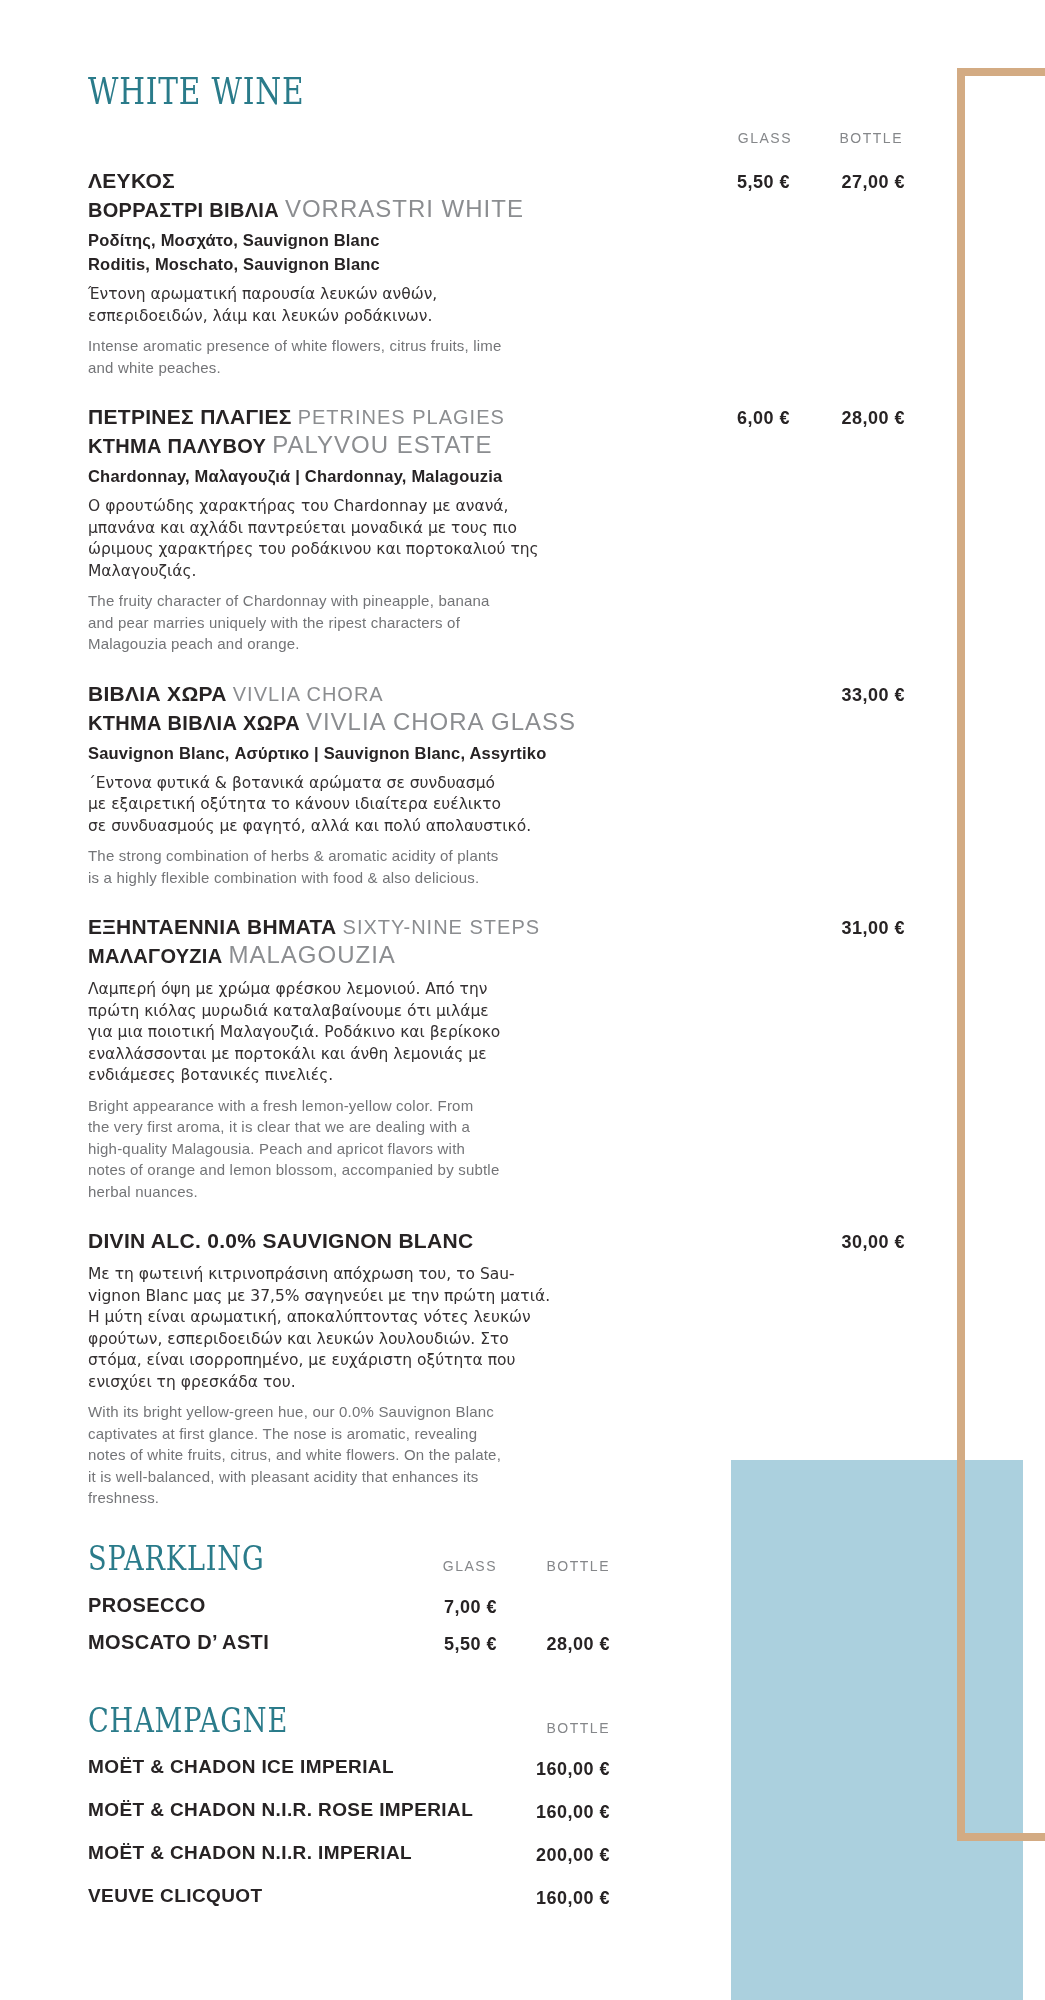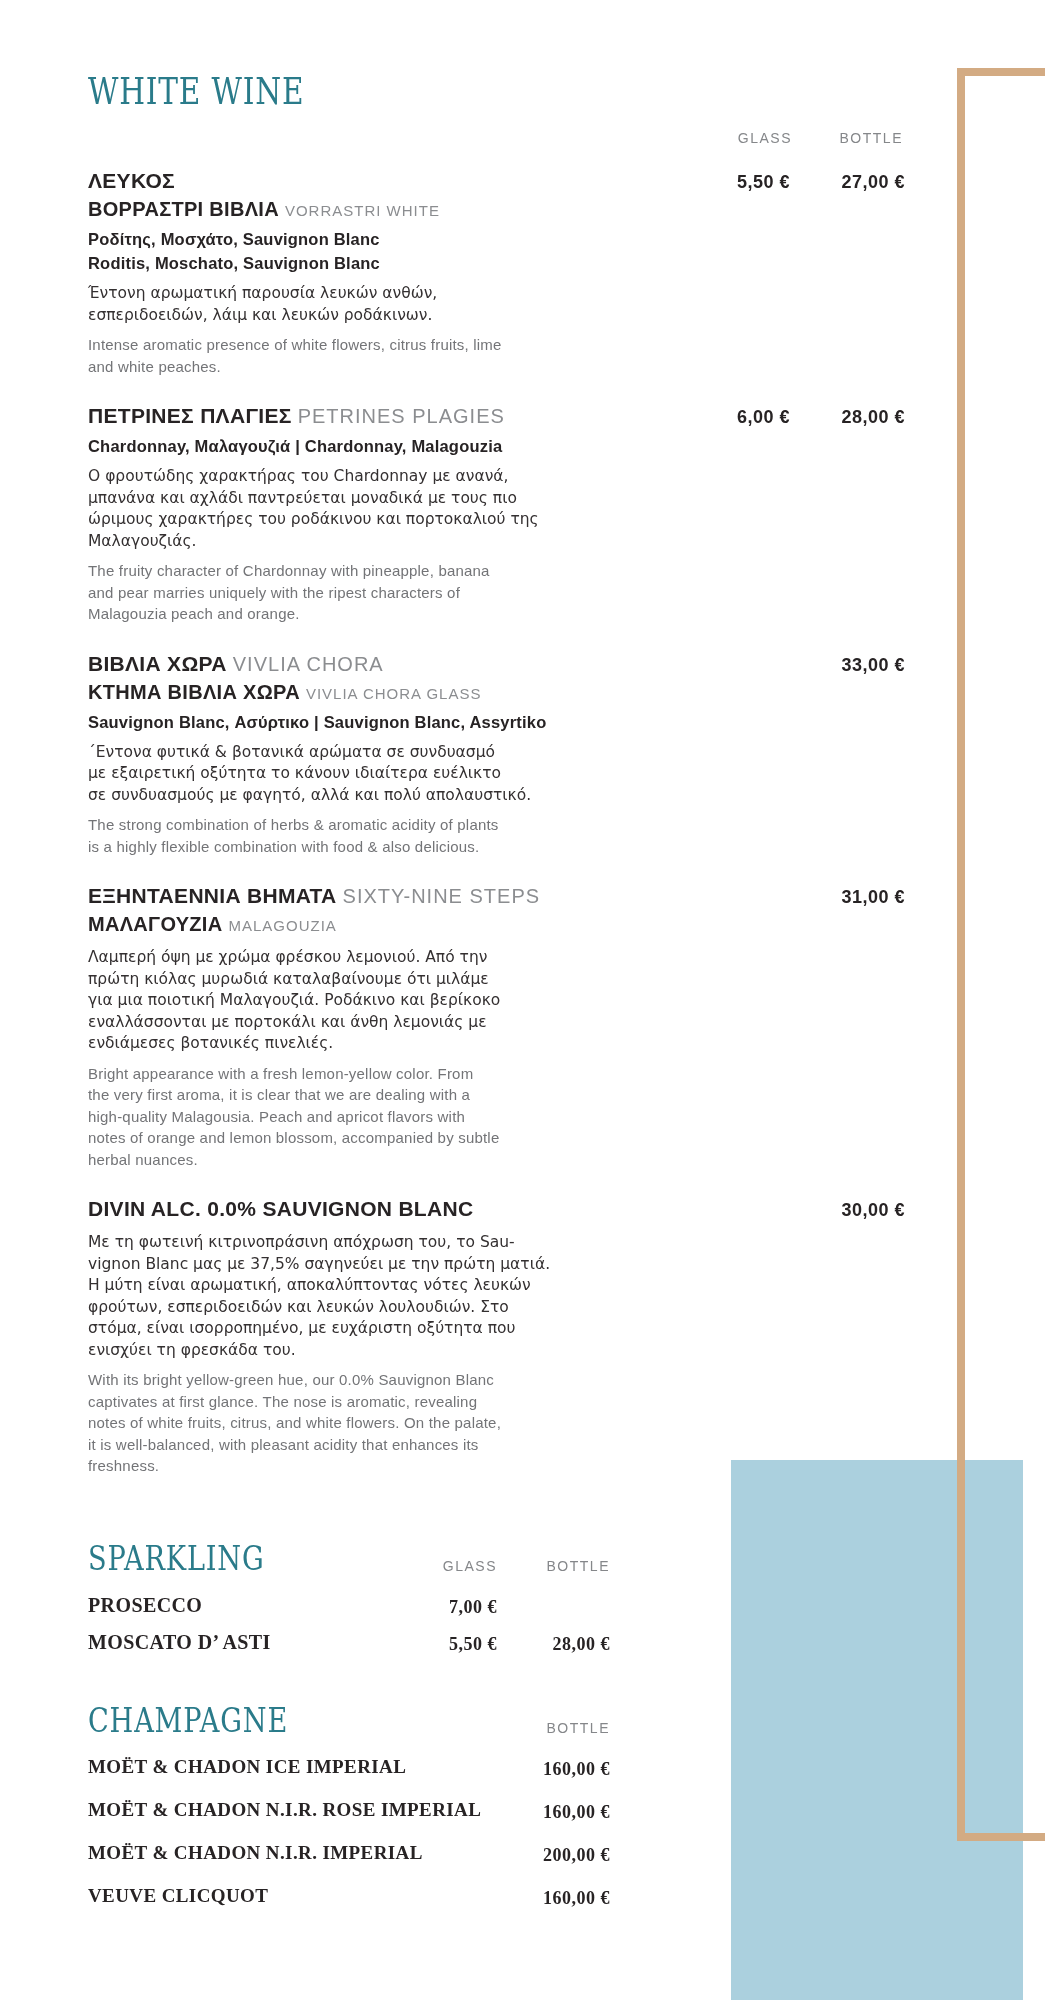--- a/index.html
+++ b/index.html
@@ -48,21 +48,21 @@
 
   .wine{ position:relative; margin-bottom:26px; }
   .wine-head{ position:relative; line-height:26px; }
   .name-gr{ font-weight:700; font-size:21px; color:var(--ink); letter-spacing:0.3px; }
   .name-en{ font-size:20px; color:var(--gray); letter-spacing:1px; margin-left:6px; }
   .price{ position:absolute; top:1px; font-weight:700; font-size:18px; color:var(--ink); letter-spacing:0.5px; }
   .price.glass{ right:115px; }
   .price.bottle{ right:0; }
   .wine-sub{ line-height:26px; }
   .sub-gr{ font-weight:700; font-size:20px; color:var(--ink); letter-spacing:0.3px; }
-  .sub-en{ font-size:15px; color:var(--gray); letter-spacing:1px; margin-left:6px; }
+  .sub-en{ font-size:24px; color:var(--gray); letter-spacing:1px; margin-left:6px; }
   .grapes{
     font-weight:700; font-size:16.5px; line-height:24px; color:var(--ink);
     white-space:pre-line; margin-top:3px; letter-spacing:0.2px; max-width:620px;
   }
   .desc-gr{
     font-family:"DejaVu Sans", sans-serif;
     font-size:15.5px; line-height:21.5px; color:#343031;
     white-space:pre-line; margin-top:8px; max-width:620px;
   }
   .desc-en{
@@ -75,21 +75,21 @@
   #sparkling{ top:1538px; }
   #champagne{ top:1700px; }
   .sub-title-row{ position:relative; margin-bottom:14px; height:40px; }
   .sub-title-row .display{ font-size:34px; line-height:40px; }
   .sub-colh{
     position:absolute; bottom:4px; font-size:14px; letter-spacing:1.5px;
     color:#85878a; font-weight:400;
   }
   .sub-colh.glass{ right:113px; }
   .sub-colh.bottle{ right:0; }
-  .sp-row{ position:relative; line-height:26px; margin-bottom:9px;font-family:Liberation Serif, serif; }
+  .sp-row{ position:relative; line-height:26px; margin-bottom:9px; }
   .sp-name{ font-weight:700; font-size:20px; letter-spacing:0.4px; color:var(--ink); }
   .sp-price{ position:absolute; top:2px; font-weight:700; font-size:18px; color:var(--ink); letter-spacing:0.5px; }
   .sp-price.glass{ right:113px; }
   .sp-price.bottle{ right:0; }
   #champagne .sp-row{ margin-bottom:16px; }
   #champagne .sp-name{ font-size:19px; }
 </style>
 </head>
 <body>
 
@@ -125,20 +125,23 @@
 εσπεριδοειδών, λάιμ και λευκών ροδάκινων.</div>
           <div class="desc-en">Intense aromatic presence of white flowers, citrus fruits, lime
 and white peaches.</div>
         </article>
 
         <article class="wine">
           <div class="wine-head">
             <span class="name-gr">ΠΕΤΡΙΝΕΣ ΠΛΑΓΙΕΣ</span><span class="name-en">PETRINES PLAGIES</span>
             <span class="price glass">6,00 €</span>
             <span class="price bottle">28,00 €</span>
+          </div>
+          <div class="wine-sub">
+            <span class="sub-gr">ΚΤΗΜΑ ΠΑΛΥΒΟΥ</span><span class="sub-en">PALYVOU ESTATE</span>
           </div>
           <div class="grapes">Chardonnay, Μαλαγουζιά | Chardonnay, Malagouzia</div>
           <div class="desc-gr">Ο φρουτώδης χαρακτήρας του Chardonnay με ανανά,
 μπανάνα και αχλάδι παντρεύεται μοναδικά με τους πιο
 ώριμους χαρακτήρες του ροδάκινου και πορτοκαλιού της
 Μαλαγουζιάς.</div>
           <div class="desc-en">The fruity character of Chardonnay with pineapple, banana
 and pear marries uniquely with the ripest characters of
 Malagouzia peach and orange.</div>
         </article>

